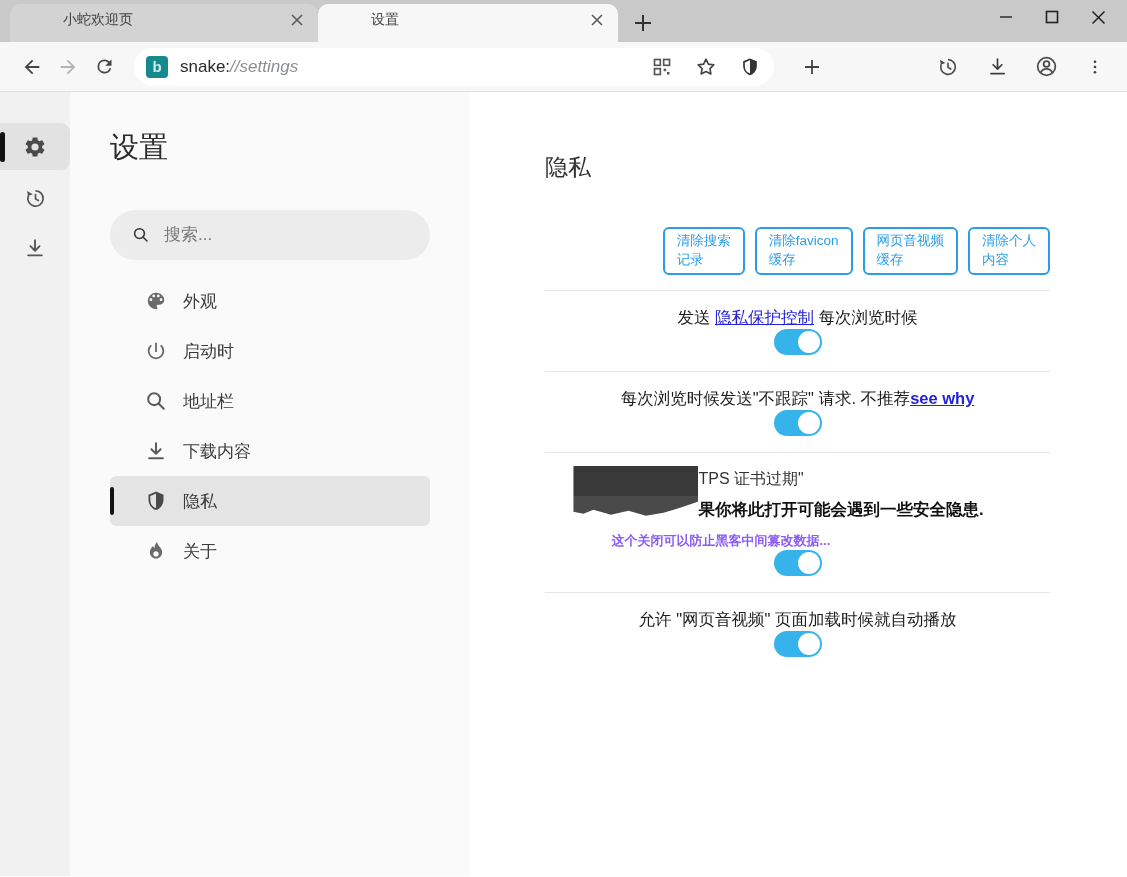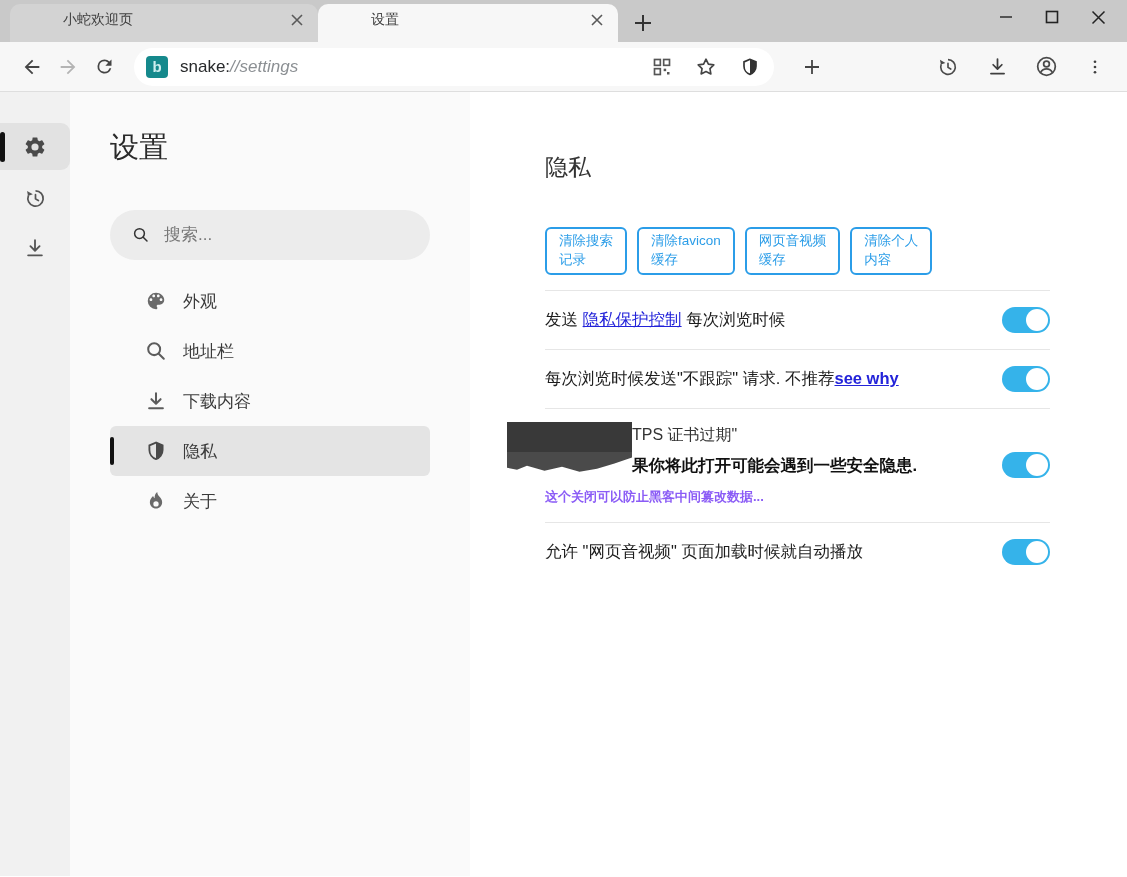--- a/index.html
+++ b/index.html
@@ -48,23 +48,23 @@
   .nav-item .hl { display:none; }
   .nav-item.selected .hl { display:block; position:absolute; left:40px; top:0; width:320px; height:50px; background:#e4e4e4; border-radius:6px; z-index:0; }
   .nav-item.selected .nav-ind { position:absolute; left:40px; top:11px; width:4px; height:28px; background:#111; border-radius:3px; z-index:2; }
   .nav-item > span, .nav-item > svg { position:relative; z-index:1; }
   .nav-icon { width:22px; height:22px; flex:0 0 auto; }
 
   .main { flex:1; background:#fff; }
   .main-inner { padding:60px 0 0 75px; width:580px; }
   .content-col { width:505px; }
   .page-heading { font-size:23px; font-weight:400; color:#333; line-height:30px; margin-bottom:45px; }
-  .btn-row { display:flex; gap:10px; margin-bottom:15px; }
+  .btn-row { display:flex; gap:10px; margin-bottom:15px;justify-content:flex-end; }
   .clear-btn { border:2px solid #2b9de8; color:#2b9de8; background:#fff; border-radius:6px; font-size:13.5px; line-height:1.4; padding:3px 12px; white-space:pre-line; text-align:left; font-family:inherit; cursor:pointer; }
-  .setting-row { display:flex; justify-content:space-between; align-items:center; padding:16px 0; border-top:1px solid #e6e6e6; }
+  .setting-row { display:flex; justify-content:space-between; align-items:center; padding:16px 0; border-top:1px solid #e6e6e6;flex-direction:column; }
   .row-text { font-size:16.5px; color:#1d1d1d; }
   .row-link { color:#2323d9; text-decoration:underline; cursor:pointer; }
   .row-link.bold { font-weight:bold; }
   .toggle { position:relative; width:48px; height:26px; border-radius:13px; background:#35b3ea; flex:0 0 auto; cursor:pointer; }
   .toggle .knob { position:absolute; top:2px; right:2px; width:22px; height:22px; border-radius:50%; background:#fff; }
 
   .cert-block { position:relative; }
   .cert-line1 { font-size:16px; color:#333; padding-left:87px; margin-bottom:9px; }
   .cert-line2 { font-size:16.5px; font-weight:bold; color:#111; padding-left:87px; margin-bottom:11px; }
   .cert-line3 { font-size:13px; font-weight:bold; color:#8b5cf6; }
@@ -240,20 +240,26 @@
 
       <div class="nav-list">
         <div class="nav-item">
           <svg class="nav-icon" viewBox="0 0 24 24">
               <path class="icon-fill" d="M12 3a9 9 0 0 0 0 18c.83 0 1.5-.67 1.5-1.5 0-.39-.15-.74-.39-1.01-.23-.26-.38-.61-.38-.99 0-.83.67-1.5 1.5-1.5H16a5 5 0 0 0 5-5c0-4.42-4.03-8-9-8zm-5.5 9c-.83 0-1.5-.67-1.5-1.5S5.67 9 6.5 9 8 9.67 8 10.5 7.33 12 6.5 12zm3-4C8.67 8 8 7.33 8 6.5S8.67 5 9.5 5s1.5.67 1.5 1.5S10.33 8 9.5 8zm5 0c-.83 0-1.5-.67-1.5-1.5S13.67 5 14.5 5s1.5.67 1.5 1.5S15.33 8 14.5 8zm3 4c-.83 0-1.5-.67-1.5-1.5S16.67 9 17.5 9s1.5.67 1.5 1.5-.67 1.5-1.5 1.5z"></path>
             </svg>
           <span>外观</span>
         </div>
         <div class="nav-item">
           <svg class="nav-icon" viewBox="0 0 24 24">
+              <path class="icon-fill" d="M13 3h-2v10h2V3zm4.83 2.17l-1.42 1.42A6.92 6.92 0 0 1 19 12c0 3.87-3.13 7-7 7s-7-3.13-7-7c0-2.21 1.03-4.17 2.58-5.42L6.17 5.17A8.93 8.93 0 0 0 3 12a9 9 0 0 0 18 0c0-2.74-1.23-5.18-3.17-6.83z"></path>
+            </svg>
+          <span>启动时</span>
+        </div>
+        <div class="nav-item">
+          <svg class="nav-icon" viewBox="0 0 24 24">
               <circle cx="10" cy="10" r="6.5" class="icon-stroke" style="stroke-width:2.2"></circle>
               <path d="M15 15l5.5 5.5" class="icon-stroke" style="stroke-width:2.2"></path>
             </svg>
           <span>地址栏</span>
         </div>
         <div class="nav-item">
           <svg class="nav-icon" viewBox="0 0 24 24">
               <path class="icon-stroke" style="stroke-width:2.2" d="M12 3.5v11M7 10l5 5 5-5"></path>
               <path d="M4.5 20h15" class="icon-stroke" style="stroke-width:2.2"></path>
             </svg>

